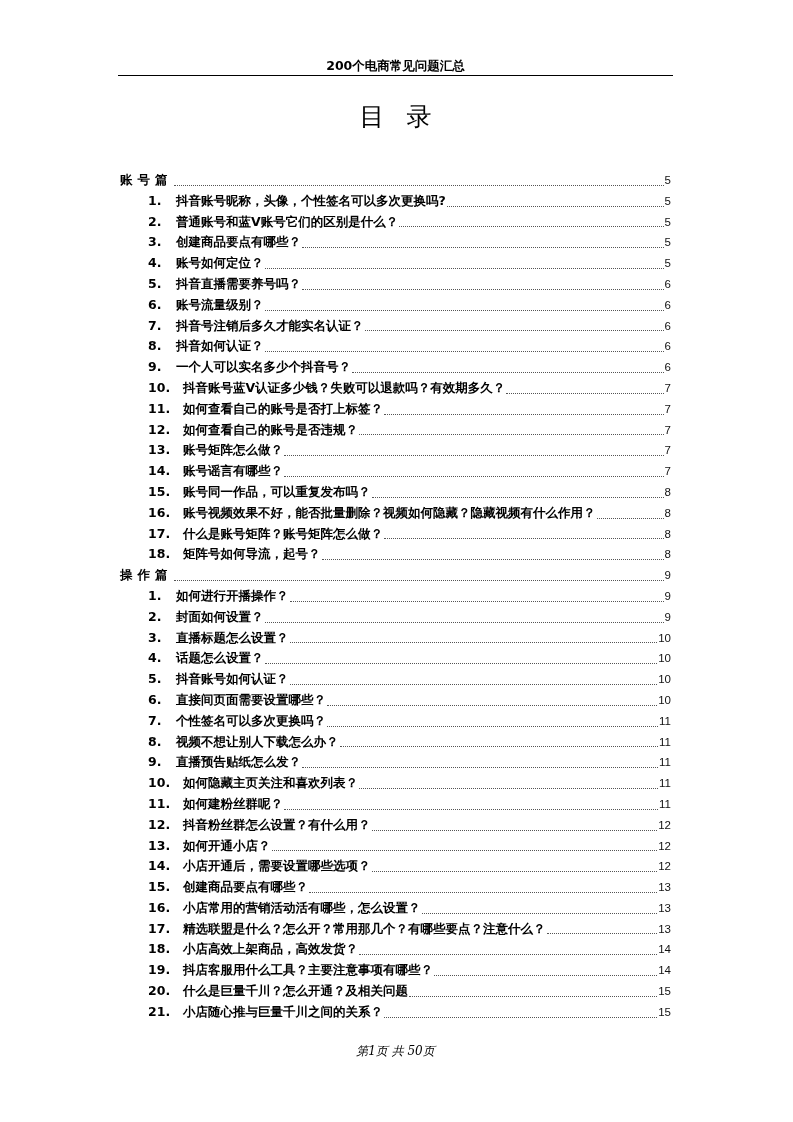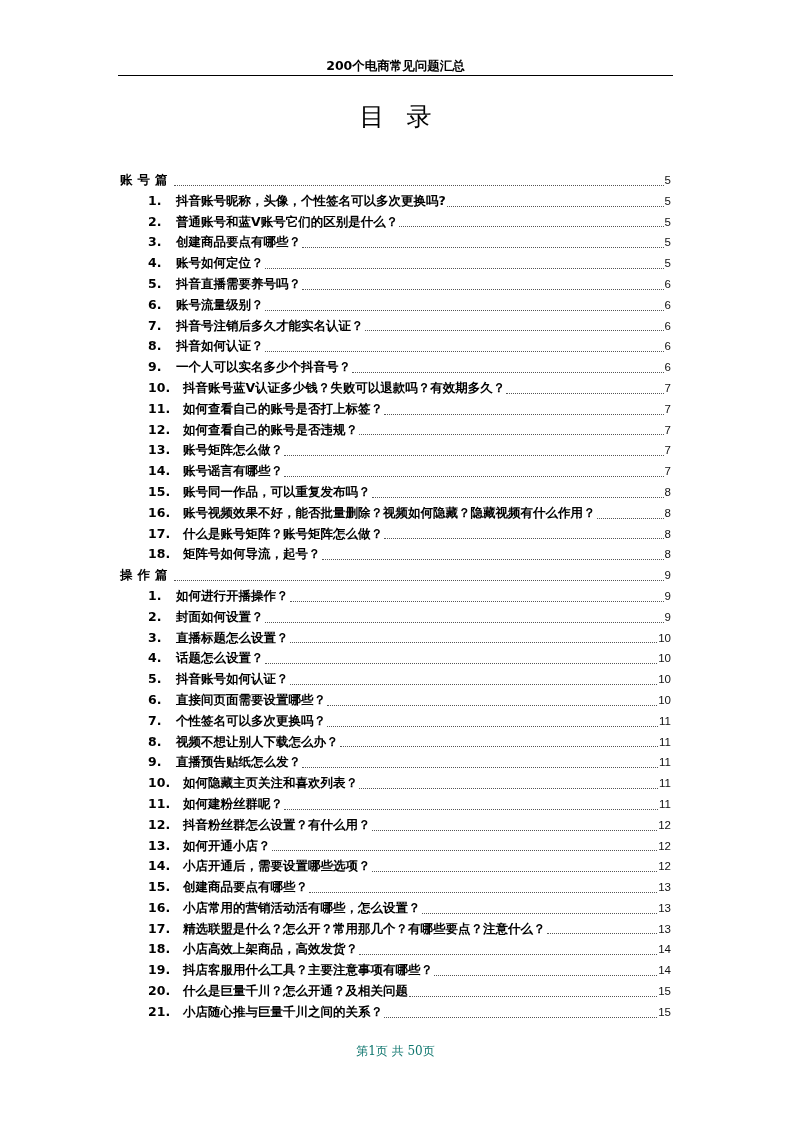--- a/index.html
+++ b/index.html
@@ -13,21 +13,21 @@
   .toc { position: absolute; left: 120px; top: 170px; width: 551px; }
   .row { display: flex; align-items: flex-end; height: 20.8px; line-height: 20.8px; white-space: nowrap; }
   .row .num { font-family: "DejaVu Sans", "Liberation Sans", sans-serif; font-weight: bold; font-size: 12.5px; flex: 0 0 auto; }
   .row .label { font-family: "DejaVu Sans", "Liberation Sans", sans-serif; font-weight: bold; font-size: 12.5px; flex: 0 0 auto; margin-top: 28px; }
   .row .dots { flex: 1 1 auto; border-bottom: 1px dotted #555; margin: 0 1px 5px 1px; height: 0; min-width: 8px; }
   .row .page { font-family: "Liberation Sans", "DejaVu Sans", sans-serif; font-size: 11.5px; flex: 0 0 auto; color: #111; }
   .row.section .label { letter-spacing: 5px; }
   .row.item .num { width: 56px; text-align: left; padding-left: 28px; box-sizing: border-box; }
   .row.item.wide .num { width: 63px; padding-left: 28px; }
   .footer { position: absolute; left: 120px; top: 1043px; width: 551px; text-align: center;
-            font-family: "DejaVu Serif", "Liberation Serif", serif; font-size: 12px; color: #0f766e; }
+            font-family: "DejaVu Serif", "Liberation Serif", serif; font-size: 12px; color: #000000; font-style: italic; }
 </style>
 </head>
 <body>
 
 <div class="header">200个电商常见问题汇总</div>
 <div class="header-rule"></div>
 <div class="toc-title">目录</div>
 
 <div class="toc" id="toc">
     <div class="row section">

